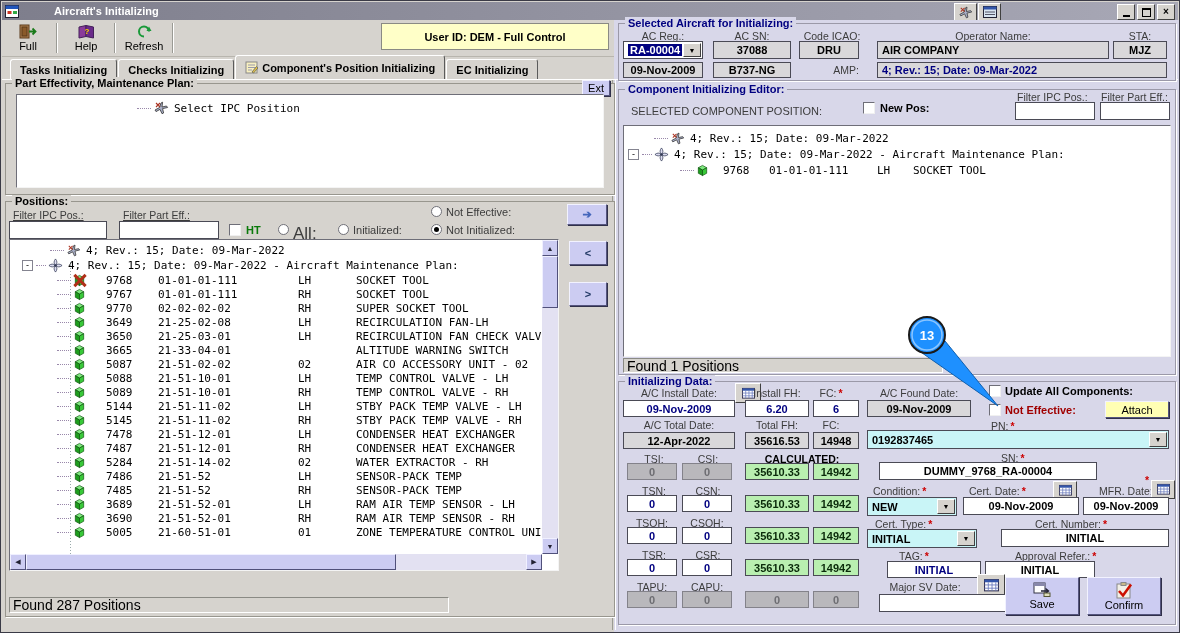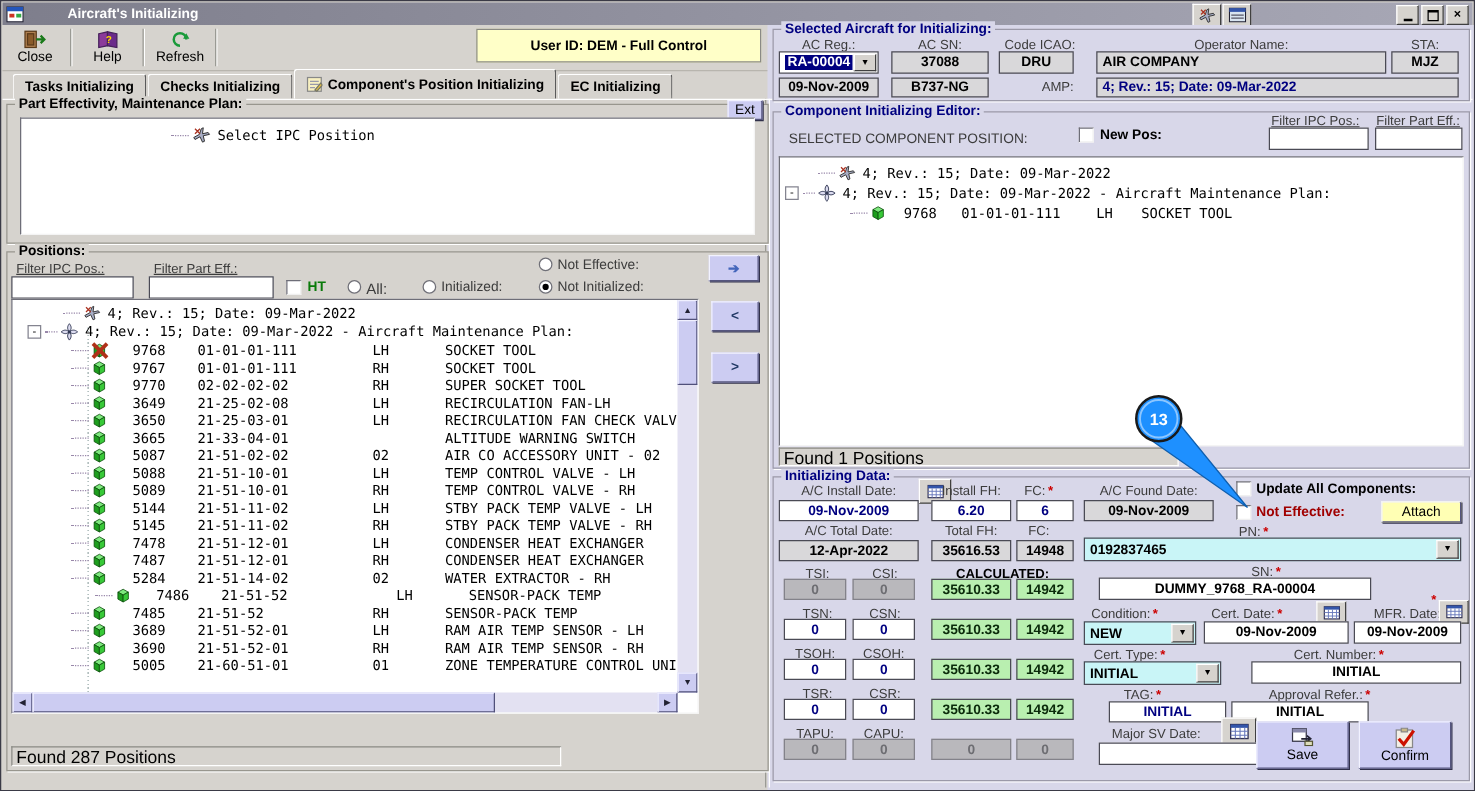--- a/index.html
+++ b/index.html
@@ -154,21 +154,21 @@
 
   <div class="toolbar">
     <div class="tbtn">
       <span>
         <svg width="18" height="15">
             <rect x="1" y="1" width="9" height="13" fill="#b08050" stroke="#5a3a1a"></rect>
             <rect x="3" y="3" width="5" height="9" fill="#8a5a2a" stroke="#5a3a1a"></rect>
             <path d="M10 7.5 H16 M13.5 4.5 L16.5 7.5 L13.5 10.5" stroke="#1a7a1a" stroke-width="1.8" fill="none"></path>
           </svg>
       </span>
-      <span>Close</span>
+      <span>Full</span>
     </div>
     <div class="tsep"></div>
     <div class="tbtn">
       <span>
         <svg width="17" height="15">
             <path d="M1 3 L8 1.5 L8 12.5 L1 14 Z" fill="#8a3a9a" stroke="#44205a"></path>
             <path d="M15.5 3 L8 1.5 L8 12.5 L15.5 14 Z" fill="#6a2a8a" stroke="#44205a"></path>
             <text x="9" y="10" font-size="8" fill="#ffd700" font-weight="bold" text-anchor="middle">?</text>
           </svg>
       </span>
@@ -260,21 +260,21 @@
   <div class="gb gray" style="left:4px;top:200px;width:608px;height:414px;background:#d6d3ce;">
     <span class="legend leg-gray">Positions:</span>
   </div>
   <span class="lbl lblu" style="left:12px;top:208px;">Filter IPC Pos.:</span>
   <span class="lbl lblu" style="left:122px;top:208px;">Filter Part Eff.:</span>
   <input class="inp" style="left: 8px; top: 220px; width: 98px; height: 18px;">
   <input class="inp" style="left: 118px; top: 220px; width: 100px; height: 18px;">
   <span class="chk" style="left:228px;top:223px;"></span>
   <span class="blbl" style="left:245px;top:223px;color:#0a7a0a;">HT</span>
   <span class="radio" style="left:277px;top:223px;"></span>
-  <span class="lbl" style="left:292px;top:223px;font-size:12px;">All:</span>
+  <span class="lbl" style="left:292px;top:223px;font-size:17px;">All:</span>
   <span class="radio" style="left:337px;top:223px;"></span>
   <span class="lbl" style="left:352px;top:223px;font-size:11px;">Initialized:</span>
   <span class="radio" style="left:430px;top:205px;"></span>
   <span class="lbl" style="left:445px;top:205px;font-size:11px;">Not Effective:</span>
   <span class="radio sel" style="left:430px;top:223px;"></span>
   <span class="lbl" style="left:445px;top:223px;font-size:11px;">Not Initialized:</span>
 
   <div class="btn3d" style="left:566px;top:203px;width:40px;height:21px;color:#4466bb;font-weight:bold;">➔</div>
   <div class="btn3d" style="left:568px;top:240px;width:38px;height:24px;color:#223a66;font-weight:bold;">&lt;</div>
   <div class="btn3d" style="left:568px;top:281px;width:38px;height:24px;color:#223a66;font-weight:bold;">&gt;</div>
@@ -479,21 +479,21 @@
               <svg width="13" height="13" viewBox="0 0 14 14">
                 <use href="#i-cube"></use>
               </svg>
             </span>
             <span class="c-id">5284</span>
             <span class="c-ipc">21-51-14-02</span>
             <span class="c-pos">02</span>
             <span>WATER EXTRACTOR - RH</span>
           </div>
 
-          <div class="trow" style="height:14px;padding-left:66px;">
+          <div class="trow" style="height:14px;padding-left:47px;">
             <span class="dotline"></span>
             <span class="cube">
               <svg width="13" height="13" viewBox="0 0 14 14">
                 <use href="#i-cube"></use>
               </svg>
             </span>
             <span class="c-id">7486</span>
             <span class="c-ipc">21-51-52</span>
             <span class="c-pos">LH</span>
             <span>SENSOR-PACK TEMP</span>

